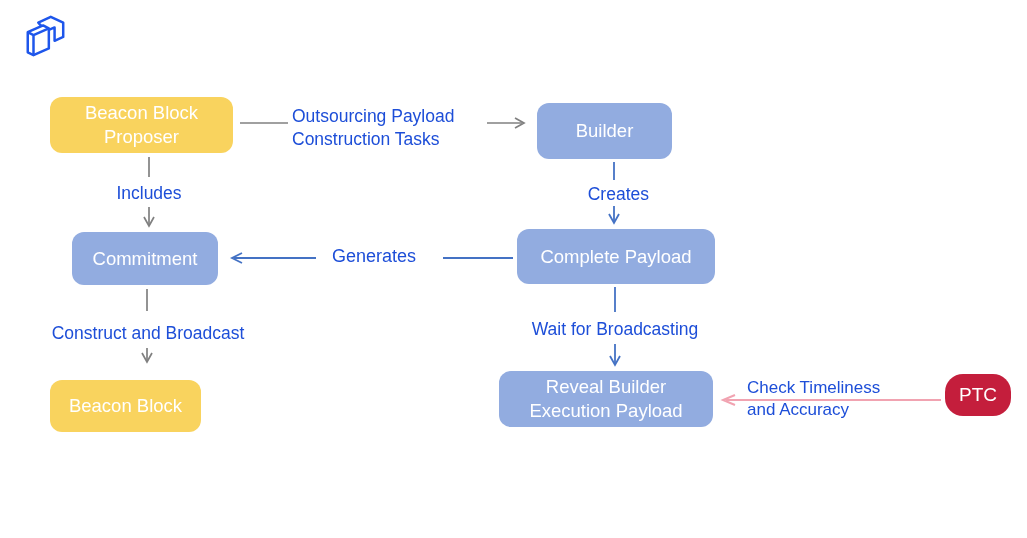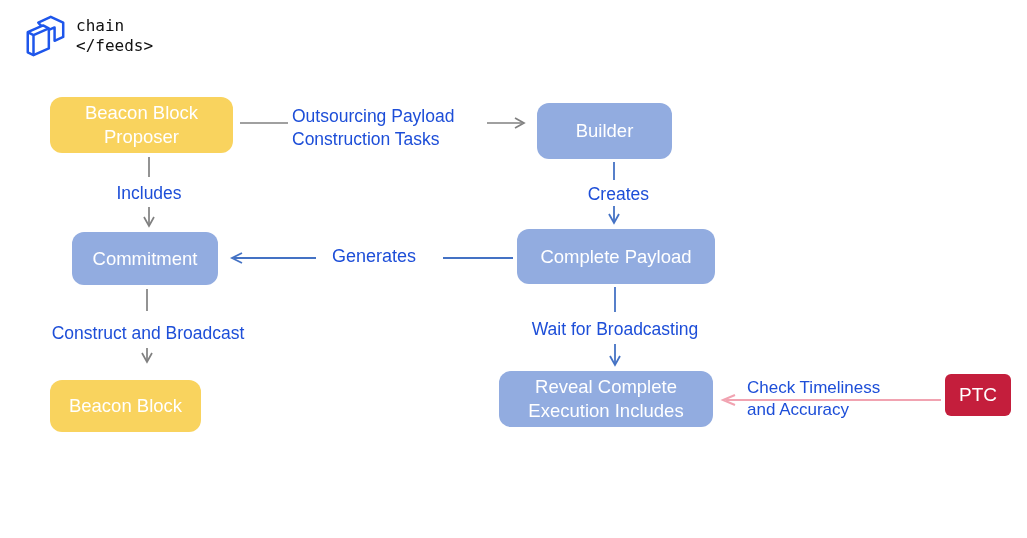--- a/index.html
+++ b/index.html
@@ -14,21 +14,21 @@
 
   
   #edges-svg { position:absolute; left:0; top:0; z-index:1; }
 
   
   .node { position:absolute; z-index:2; display:flex; align-items:center; justify-content:center;
           text-align:center; color:#ffffff; font-size:18.5px; line-height:1.28;
           border-radius:12px; padding:4px 10px; }
   .node.yellow { background:#F9D35E; }
   .node.blue   { background:#92ACE0; }
-  .node.red    { background:#C41E3C; border-radius:6px; font-size:19px; }
+  .node.red    { background:#C41E3C; border-radius:18px; font-size:19px; }
 
   #node-proposer { left:50px;  top:97px;  width:183px; height:56px; }
   #node-builder  { left:537px; top:103px; width:135px; height:56px; }
   #node-commitment { left:72px; top:232px; width:146px; height:53px; }
   #node-exec-payload { left:517px; top:229px; width:198px; height:55px; }
   #node-beacon-block { left:50px; top:380px; width:151px; height:52px; }
   #node-reveal { left:499px; top:371px; width:214px; height:56px; }
   #node-ptc { left:945px; top:374px; width:66px; height:42px; }
 
   
@@ -50,24 +50,20 @@
 
 <div id="canvas">
 
   <div id="logo">
     <span>
       <svg width="46" height="46" viewBox="0 0 48 48" fill="none">
         <path d="M17 10 L30 4 L43 10 L43 25 L34 29 L34 15 L25 19 Z" fill="#ffffff" stroke="#1E56EB" stroke-width="2.6" stroke-linejoin="round"></path>
         <path d="M6 20 L22 13 L28 16 L28 37 L12 44 L6 41 Z" fill="#ffffff" stroke="#1E56EB" stroke-width="2.6" stroke-linejoin="round"></path>
         <path d="M6 20 L12 23 L12 44 M12 23 L28 16" fill="none" stroke="#1E56EB" stroke-width="2.6" stroke-linejoin="round"></path>
       </svg>
-    </span>
-    <span class="logo-text">
-      <span>chain</span><br>
-      <span>&lt;/feeds&gt;</span>
     </span>
   </div>
 
   <svg id="edges-svg" width="1027" height="538">
 
     <g stroke="#808080" stroke-width="1.7" fill="none">
       <path d="M240 123 H288"></path>
       <path d="M487 123 H522"></path>
       <path d="M515 118 L524 123 L515 128"></path>
     </g>
@@ -111,21 +107,21 @@
   <div class="node yellow" id="node-proposer">Beacon Block Proposer</div>
 
   <div class="node blue" id="node-builder">Builder</div>
 
   <div class="node blue" id="node-commitment">Commitment</div>
 
   <div class="node blue" id="node-exec-payload">Complete Payload</div>
 
   <div class="node yellow" id="node-beacon-block">Beacon Block</div>
 
-  <div class="node blue" id="node-reveal">Reveal Complete Execution Includes</div>
+  <div class="node blue" id="node-reveal">Reveal Builder Execution Payload</div>
 
   <div class="node red" id="node-ptc">PTC</div>
 
   <div class="edge-label" id="label-outsourcing">Outsourcing Payload Construction Tasks</div>
 
   <div class="edge-label" id="label-includes">Includes</div>
 
   <div class="edge-label" id="label-creates">Creates</div>
 
   <div class="edge-label" id="label-generates">Generates</div>

